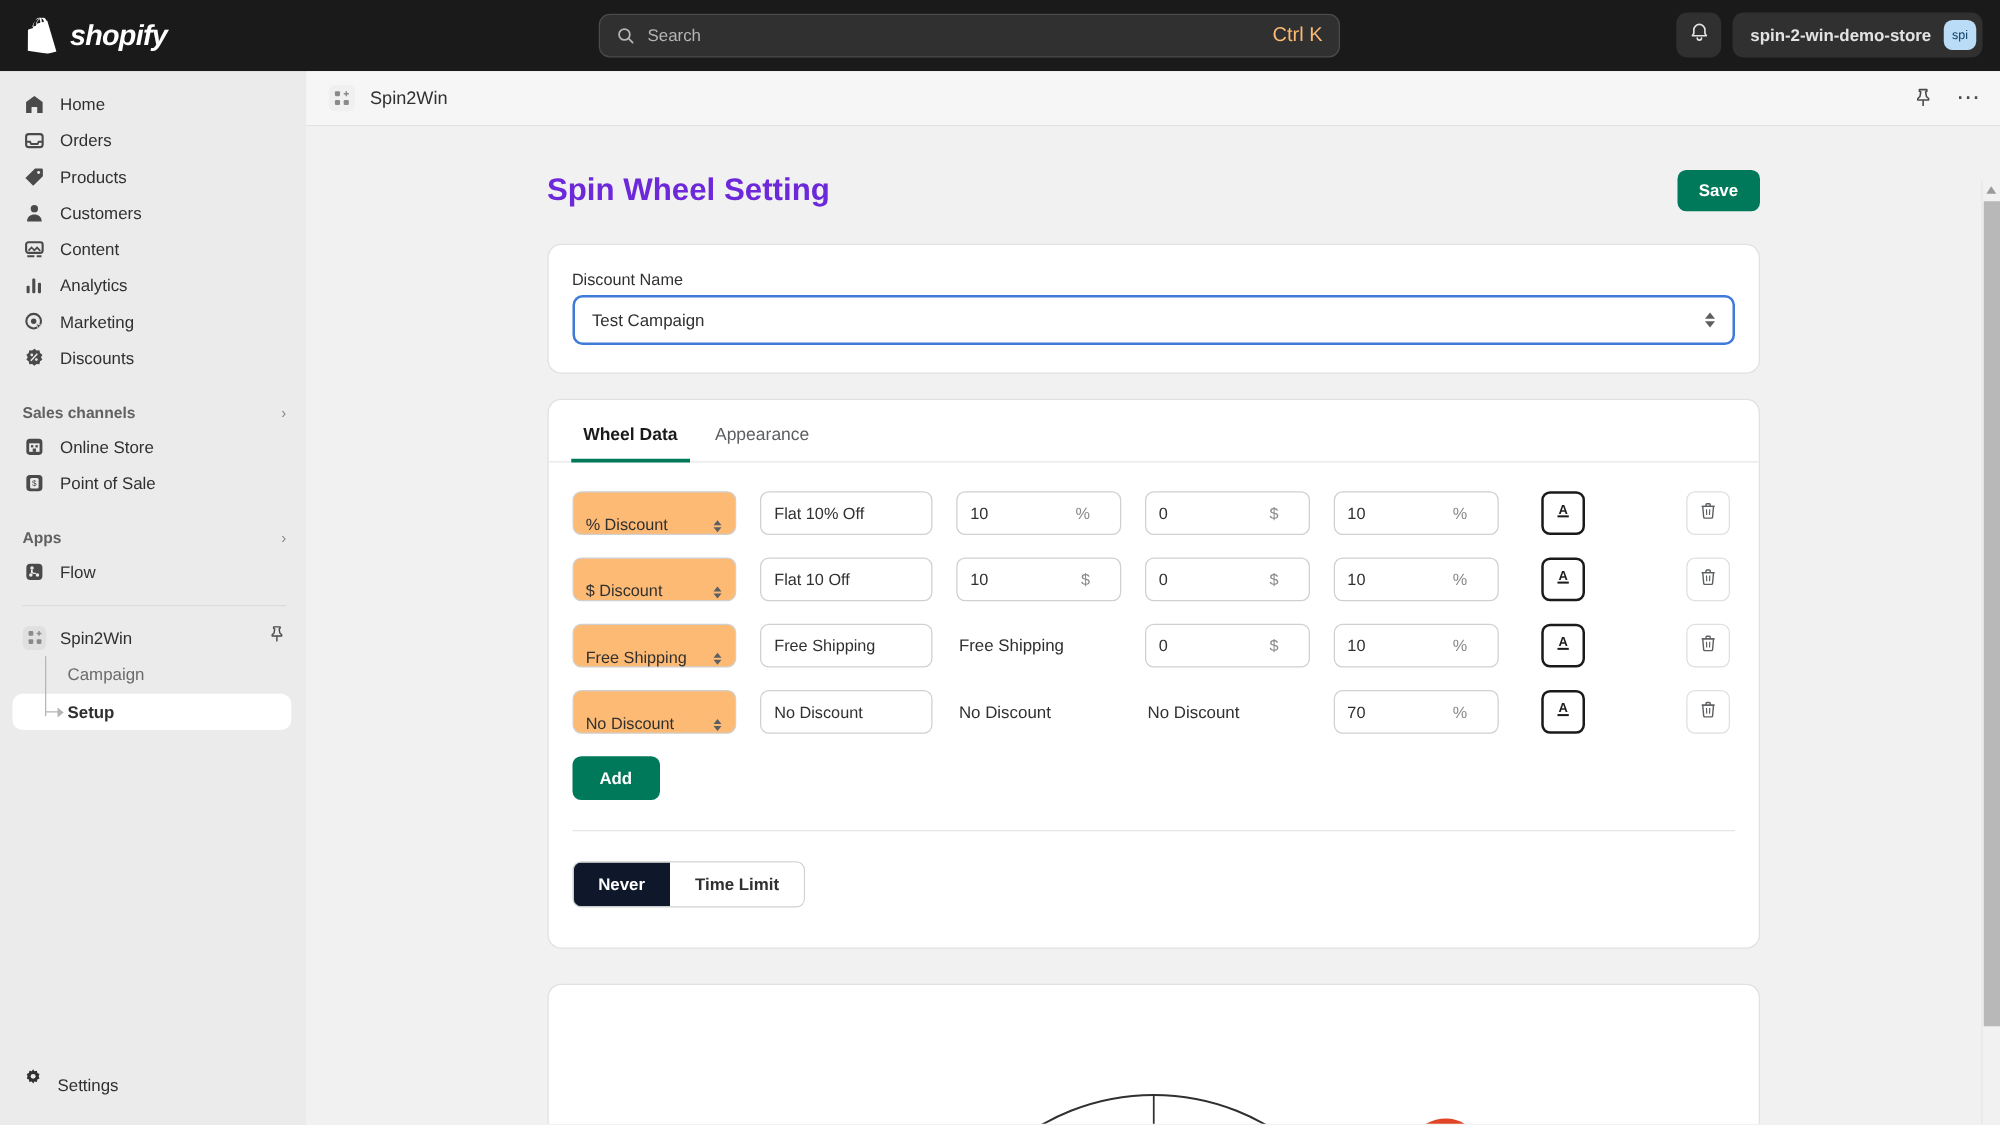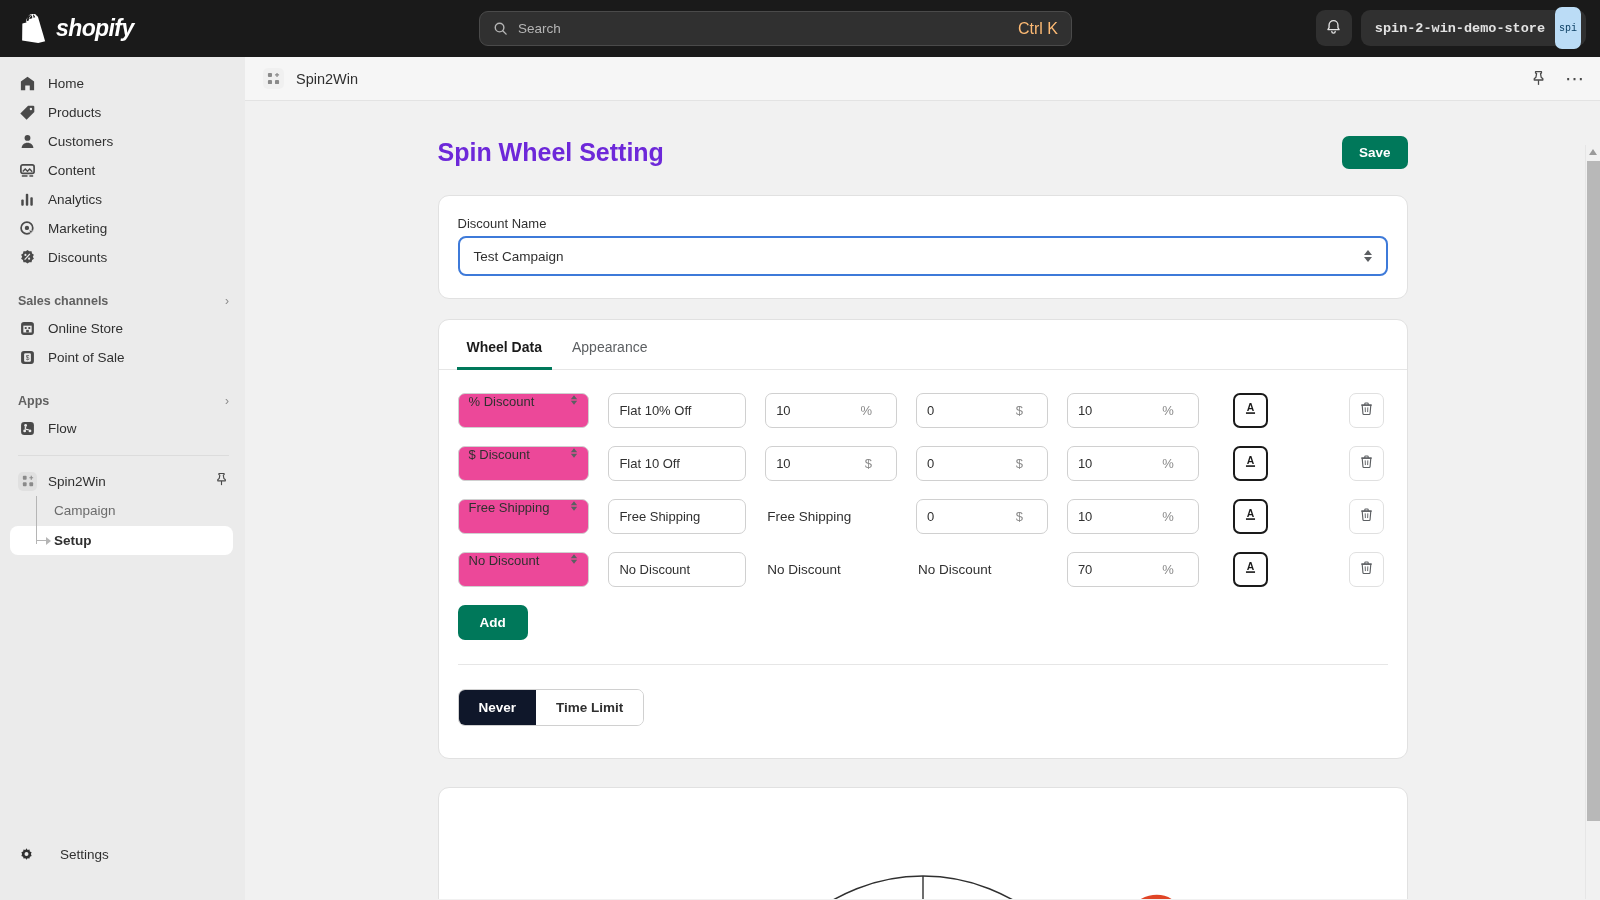--- a/index.html
+++ b/index.html
@@ -51,25 +51,24 @@
     background: #303030;
     display: flex; align-items: center; justify-content: center;
     cursor: pointer;
   }
   .store-chip {
     height: 36px; border-radius: 9px;
     background: #303030;
     display: flex; align-items: center;
     padding: 0 5px 0 14px; gap: 10px;
     cursor: pointer;
-    font-family: Liberation Mono, monospace;
   }
   .store-name { color: #e3e3e3; font-size: 13.5px; font-weight: 600; }
   .store-avatar {
-    width: 26px; height: 42px; border-radius: 7px;
+    width: 26px; height: 24px; border-radius: 7px;
     background: #bbdcf6; color: #0a3d62;
     font-size: 10px; display: flex;
     align-items: center; justify-content: center;
   }
 
   
   .sidebar {
     position: absolute; top: 57px; left: 0;
     width: 245px; height: 843px;
     background: #ebebeb;
@@ -126,21 +125,21 @@
   }
   .tree-arrow {
     position: absolute; left: 36px; top: 10.5px;
     width: 0; height: 0;
     border-left: 5px solid #b5b5b5;
     border-top: 4px solid transparent;
     border-bottom: 4px solid transparent;
   }
   .settings-row {
     position: absolute; bottom: 24px; left: 10px;
-    display: flex; align-items: flex-start; gap: 25px;
+    display: flex; align-items: flex-end; gap: 11px;
     padding: 0 8px; height: 29px; border-radius: 8px;
     cursor: pointer;
   }
 
   
   .main {
     position: absolute; top: 57px; left: 245px;
     width: 1355px; height: 843px;
     background: #f1f1f1;
     overflow: hidden;
@@ -239,21 +238,21 @@
   .c-label { width: 140px; margin-left: 19px; }
   .c-val1  { width: 134px; margin-left: 19px; }
   .c-val2  { width: 134px; margin-left: 19px; }
   .c-prob  { width: 134px; margin-left: 19px; }
   .c-color { width: 39px;  margin-left: 34px; }
   .c-del   { width: 39px;  margin-left: 78px; }
 
   .sel-sm {
     width: 100%; height: 35px;
     border: 1px solid #d0d0d0; border-radius: 7px;
-    background: #ec4899; display: flex; align-items: flex-start;
+    background: #fdba74; display: flex; align-items: flex-end;
     padding: 0 10px; font-size: 13px; color: #303030;
     cursor: pointer;
   }
   .sel-sm .select-arrows { transform: scale(0.8); }
   .txt {
     width: 100%; height: 35px;
     border: 1px solid #d0d0d0; border-radius: 7px;
     background: #fff; display: flex; align-items: center;
     padding: 0 10px; font-size: 13px; color: #303030;
     cursor: text;
@@ -373,20 +372,29 @@
 
   <div class="nav-item">
     <span class="ico">
       <svg width="17" height="17" viewBox="0 0 18 18">
           <path d="M9 1.8L2 7v9.2h4.6v-5h4.8v5H16V7L9 1.8z" fill="#4a4a4a"></path>
         </svg>
     </span>
     <span class="nav-label">Home</span>
   </div>
 
+  <div class="nav-item">
+    <span class="ico">
+      <svg width="17" height="17" viewBox="0 0 18 18">
+          <rect x="2" y="3.5" width="14" height="11" rx="2.2" fill="none" stroke="#4a4a4a" stroke-width="1.8"></rect>
+          <path d="M2 10h3.3l1 1.8h5.4l1-1.8H16" fill="none" stroke="#4a4a4a" stroke-width="1.6"></path>
+        </svg>
+    </span>
+    <span class="nav-label">Orders</span>
+  </div>
 
   <div class="nav-item">
     <span class="ico">
       <svg width="17" height="17" viewBox="0 0 18 18">
           <path d="M9.6 1.8H15a1.2 1.2 0 011.2 1.2v5.4L8 16.6 1.4 10 9.6 1.8z" fill="#4a4a4a"></path>
           <circle cx="12.6" cy="5.3" r="1.25" fill="#ebebeb"></circle>
         </svg>
     </span>
     <span class="nav-label">Products</span>
   </div>

